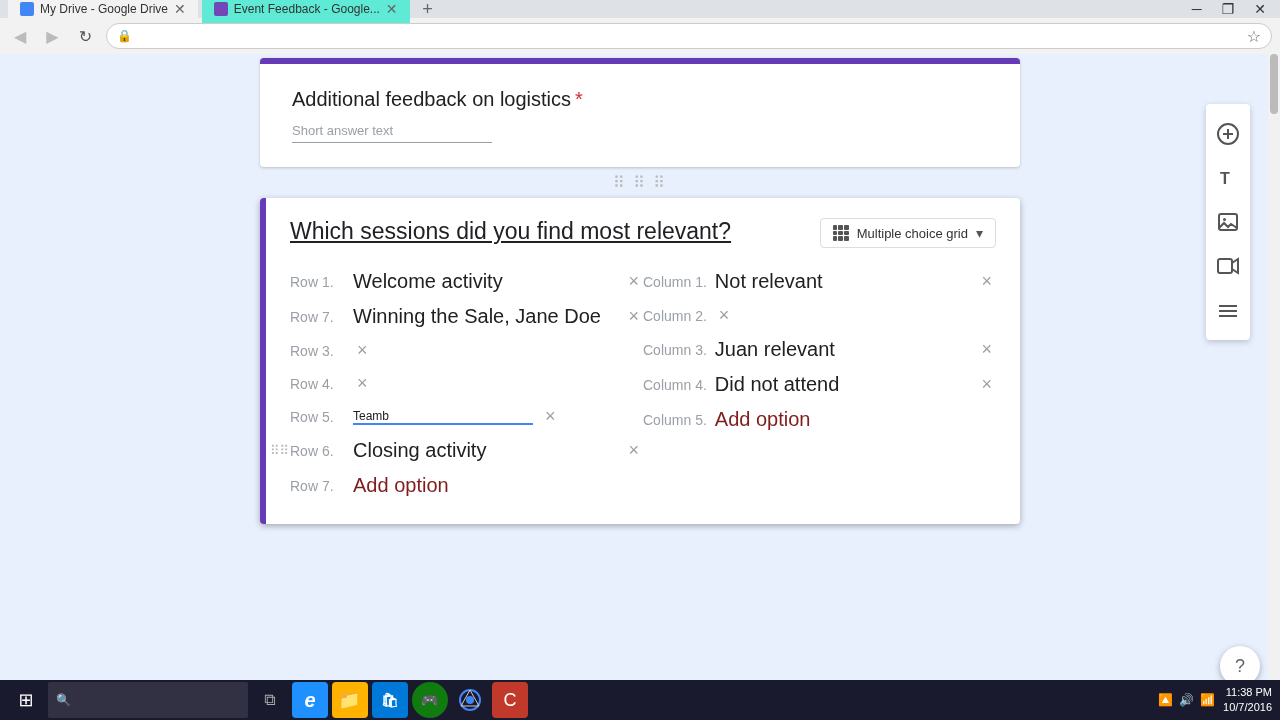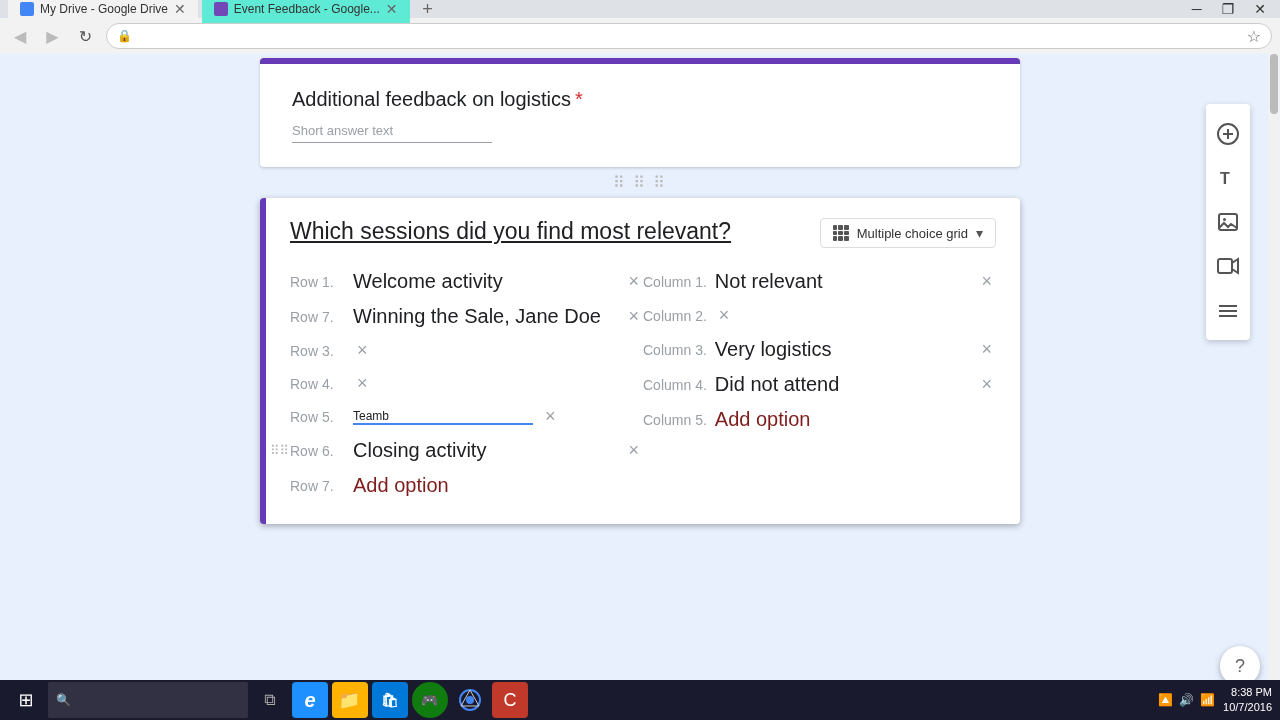--- a/index.html
+++ b/index.html
@@ -467,21 +467,21 @@
             <span class="close-btn">×</span>
           </div>
 
           <div class="grid-item">
             <span class="grid-item-label">Column 2.</span>
             <span class="close-btn">×</span>
           </div>
 
           <div class="grid-item">
             <span class="grid-item-label">Column 3.</span>
-            <span class="grid-item-value">Very logistics</span>
+            <span class="grid-item-value">Juan relevant</span>
             <span class="close-btn">×</span>
           </div>
 
           <div class="grid-item">
             <span class="grid-item-label">Column 4.</span>
             <span class="grid-item-value">Did not attend</span>
             <span class="close-btn">×</span>
           </div>
 
           <div class="grid-item">
@@ -557,17 +557,17 @@
   </div>
   <div class="taskbar-app red">C</div>
   <div class="taskbar-spacer"></div>
   <div class="taskbar-tray">
     <div class="tray-icons">
       <span>🔼</span>
       <span>🔊</span>
       <span>📶</span>
     </div>
     <div class="tray-time">
-      <div>8:38 PM</div>
+      <div>11:38 PM</div>
       <div>10/7/2016</div>
     </div>
   </div>
 </div>
 
 </body></html>

